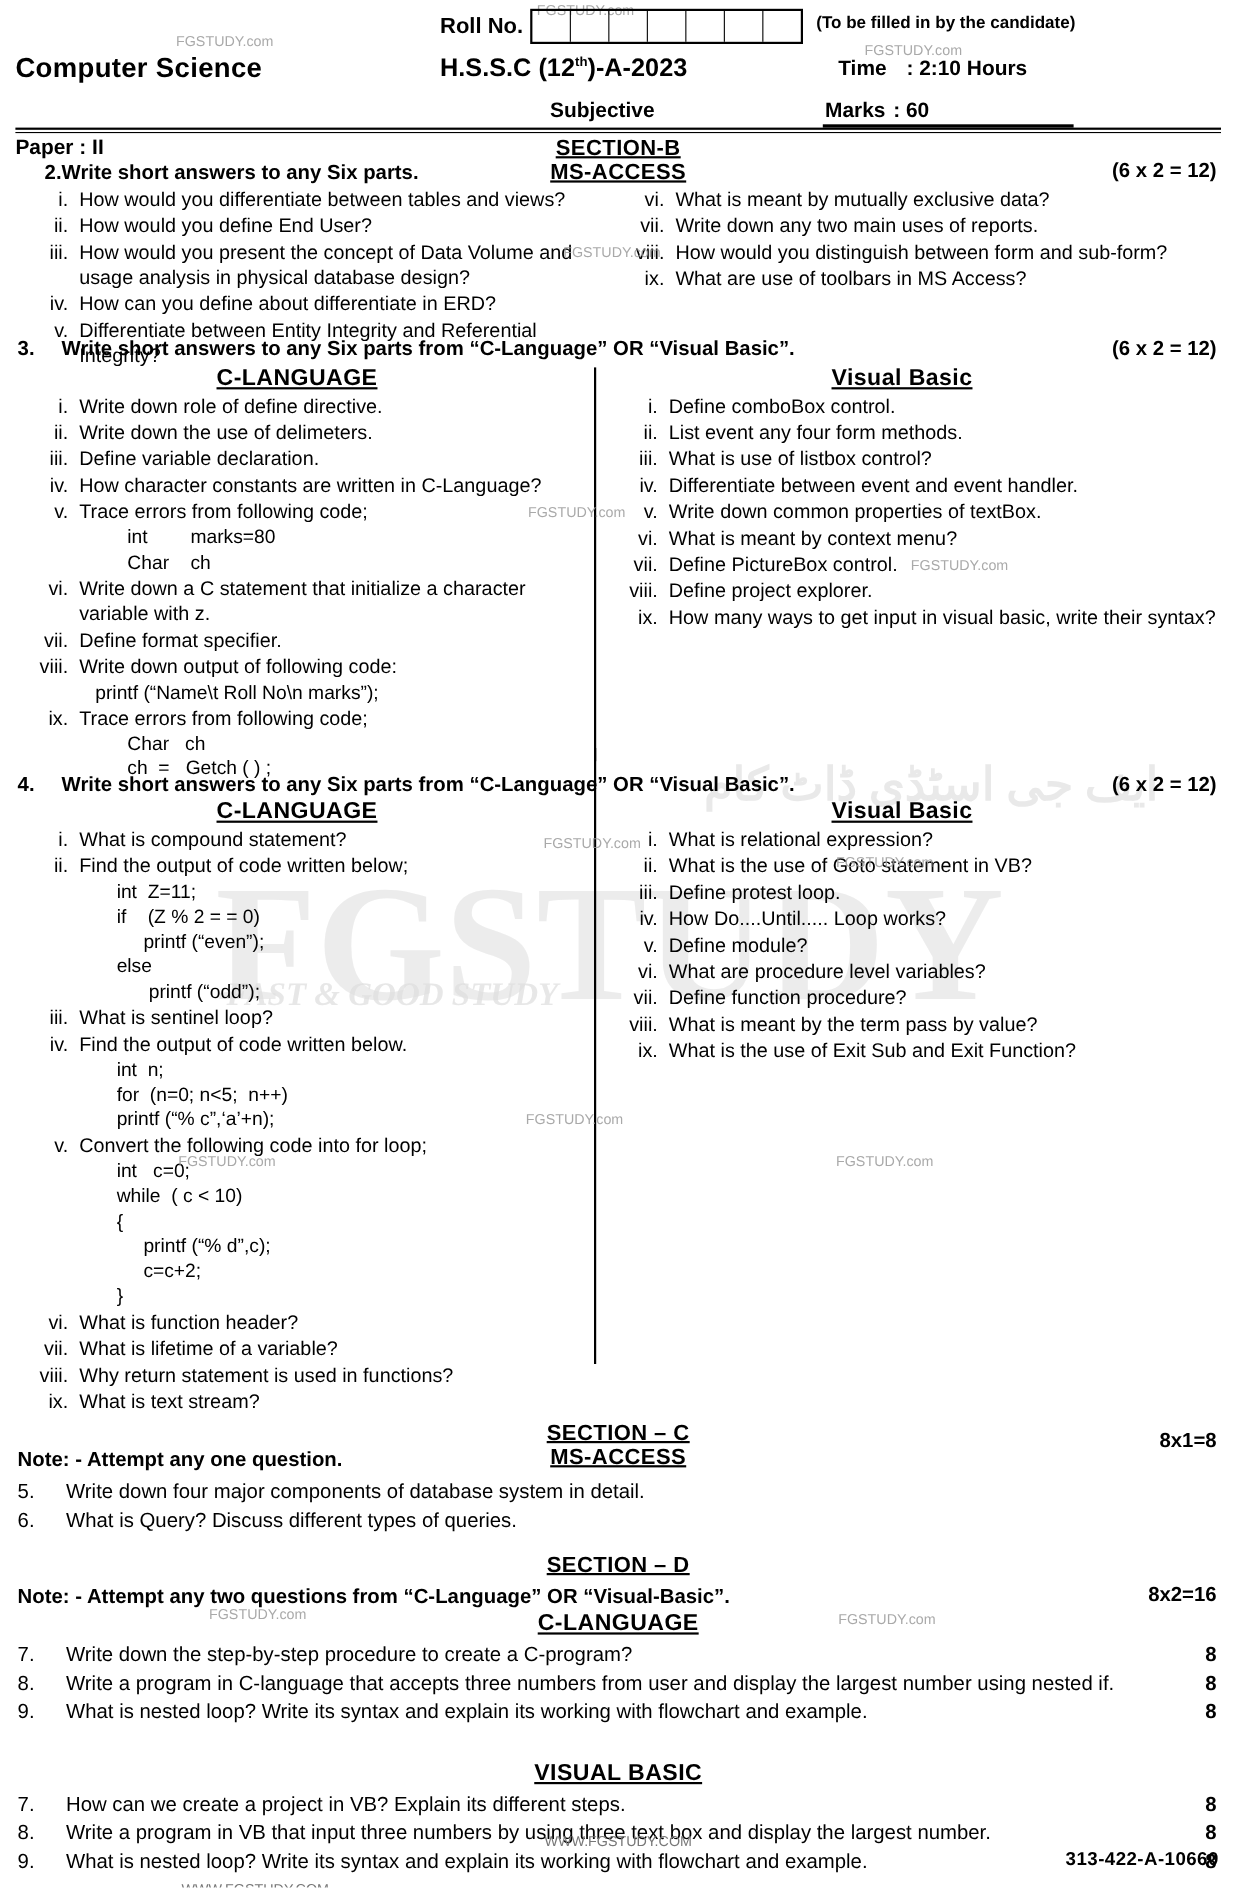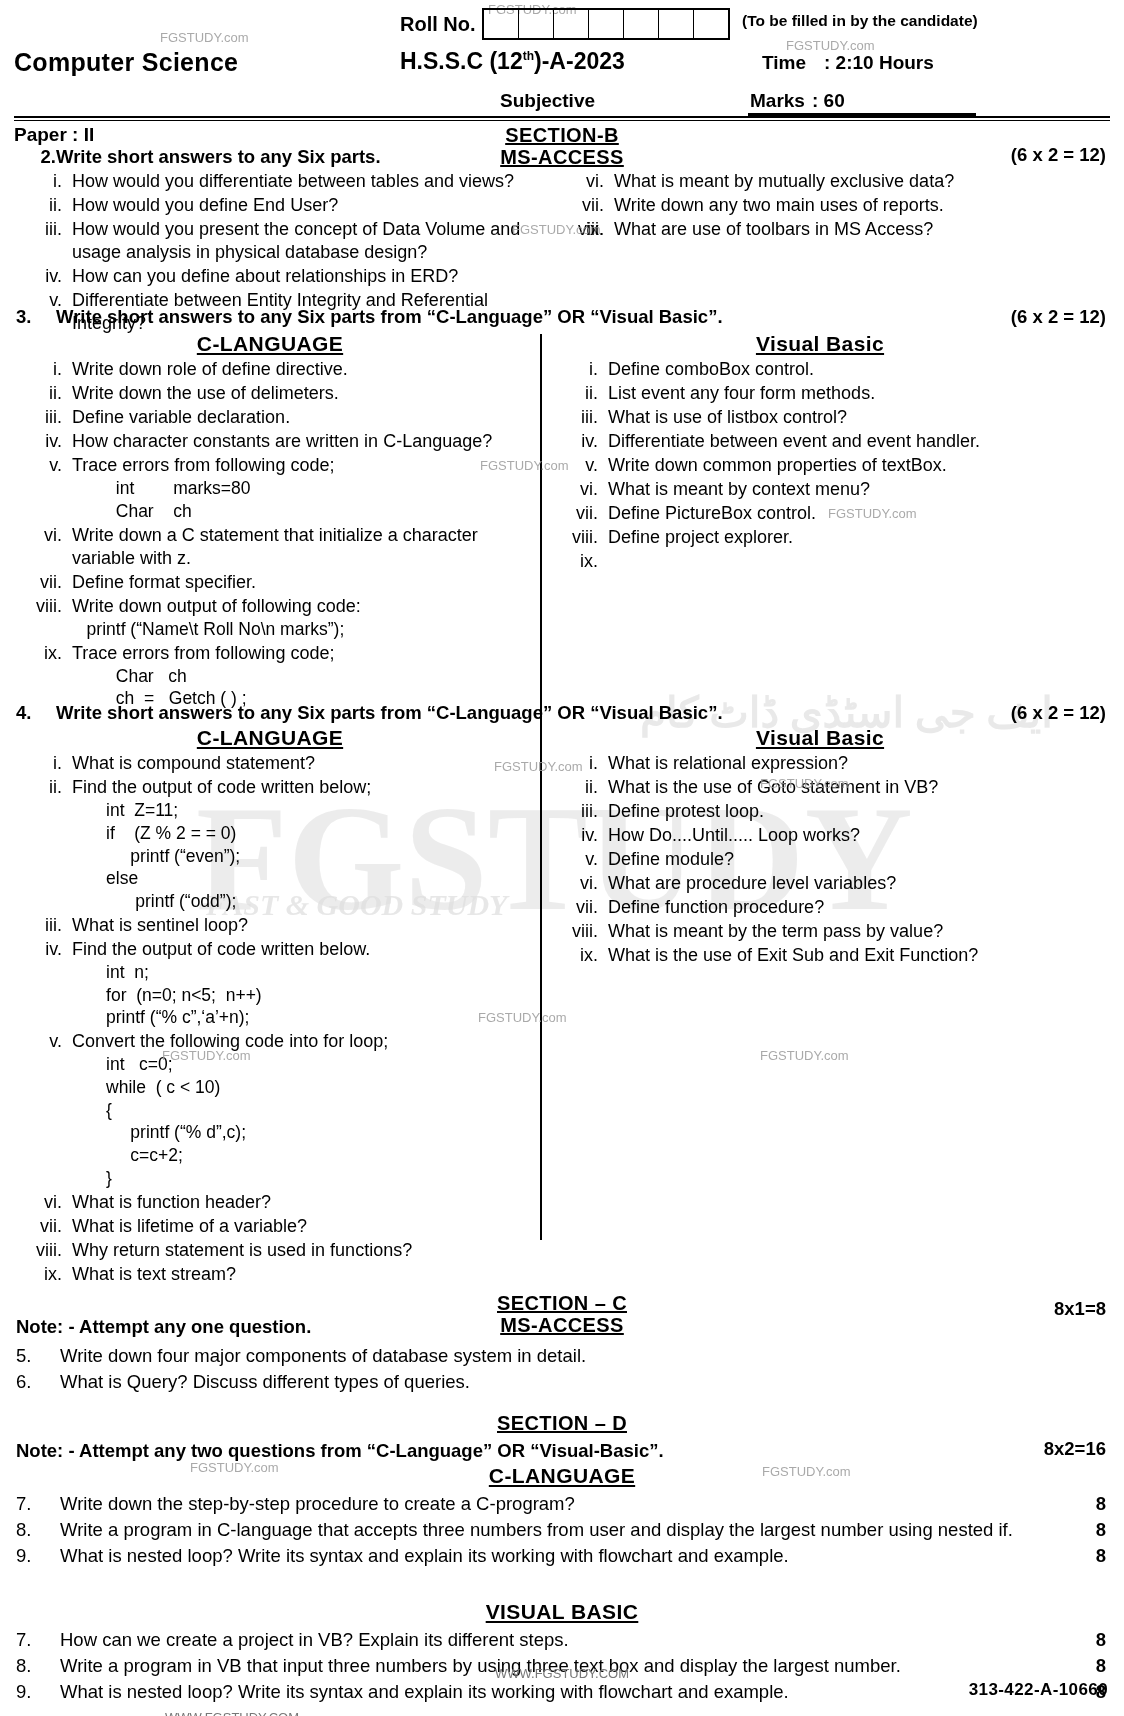--- a/index.html
+++ b/index.html
@@ -131,30 +131,30 @@
     <div class="q-line" style="position:absolute;left:16px;top:22px;text-align:right;">
       <span style="display:inline-block;width:40px;">2.</span><span>Write short answers to any Six parts.</span>
     </div>
     <span class="marks-right" style="position:absolute;top:20px;">(6 x 2 = 12)</span>
 
     <div style="position:absolute;left:20px;top:46px;width:540px;">
       <ul class="parts">
         <li><span class="rn">i.</span><span>How would you differentiate between tables and views?</span></li>
         <li><span class="rn">ii.</span><span>How would you define End User?</span></li>
         <li><span class="rn">iii.</span><span>How would you present the concept of Data Volume and usage analysis in physical database design?</span></li>
-        <li><span class="rn">iv.</span><span>How can you define about relationships in ERD?</span></li>
+        <li><span class="rn">iv.</span><span>How can you define about differentiate in ERD?</span></li>
         <li><span class="rn">v.</span><span>Differentiate between Entity Integrity and Referential Integrity?</span></li>
       </ul>
     </div>
 
     <div style="position:absolute;left:562px;top:46px;width:560px;">
       <ul class="parts">
         <li><span class="rn">vi.</span><span>What is meant by mutually exclusive data?</span></li>
         <li><span class="rn">vii.</span><span>Write down any two main uses of reports.</span></li>
-        <li><span class="rn">viii.</span></li>
+        <li><span class="rn">viii.</span><span>How would you distinguish between form and sub-form?</span></li>
         <li><span class="rn">ix.</span><span>What are use of toolbars in MS Access?</span></li>
       </ul>
     </div>
 
     <span class="wm" style="position:absolute;left:512px;top:98px;">FGSTUDY.com</span>
   </div>
 
   <div style="position:absolute;left:0;top:306px;width:1124px;">
 
     <div class="q-line" style="position:absolute;left:16px;top:0;">
@@ -192,21 +192,21 @@
     <div style="position:absolute;left:556px;top:52px;width:568px;">
       <ul class="parts">
         <li><span class="rn">i.</span><span>Define comboBox control.</span></li>
         <li><span class="rn">ii.</span><span>List event any four form methods.</span></li>
         <li><span class="rn">iii.</span><span>What is use of listbox control?</span></li>
         <li><span class="rn">iv.</span><span>Differentiate between event and event handler.</span></li>
         <li><span class="rn">v.</span><span>Write down common properties of textBox.</span></li>
         <li><span class="rn">vi.</span><span>What is meant by context menu?</span></li>
         <li><span class="rn">vii.</span><span>Define PictureBox control.</span></li>
         <li><span class="rn">viii.</span><span>Define project explorer.</span></li>
-        <li><span class="rn">ix.</span></li>
+        <li><span class="rn">ix.</span><span>How many ways to get input in visual basic, write their syntax?</span></li>
       </ul>
     </div>
 
     <span class="wm" style="position:absolute;left:480px;top:152px;">FGSTUDY.com</span>
     <span class="wm" style="position:absolute;left:828px;top:200px;">FGSTUDY.com</span>
   </div>
 
   <div style="position:absolute;left:0;top:680px;width:1124px;">
 
     <span class="wm-big" style="left:196px;top:92px;font-size:150px;opacity:.55;">FGSTUDY</span>

